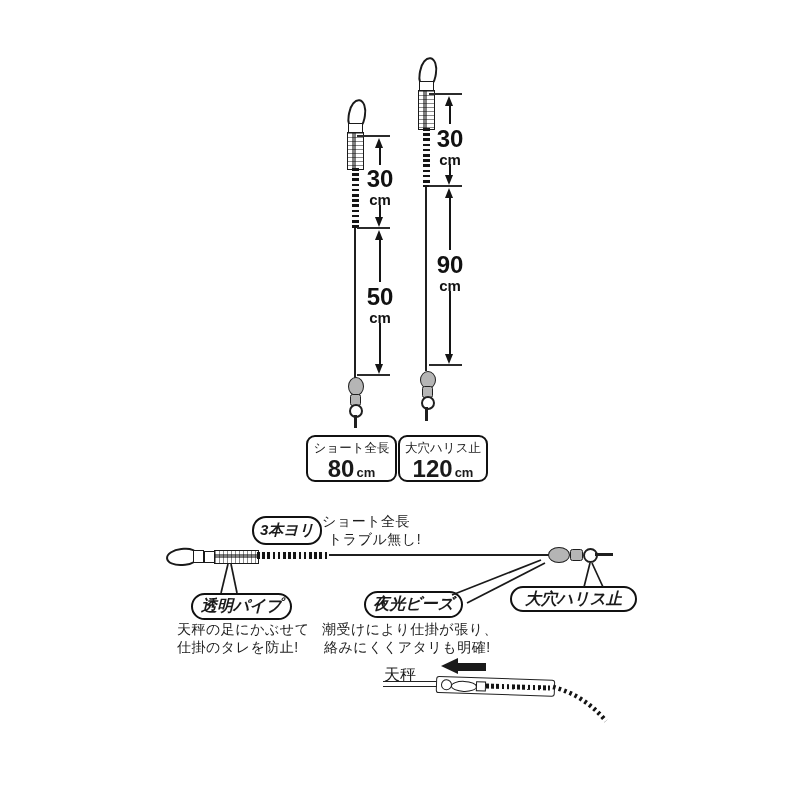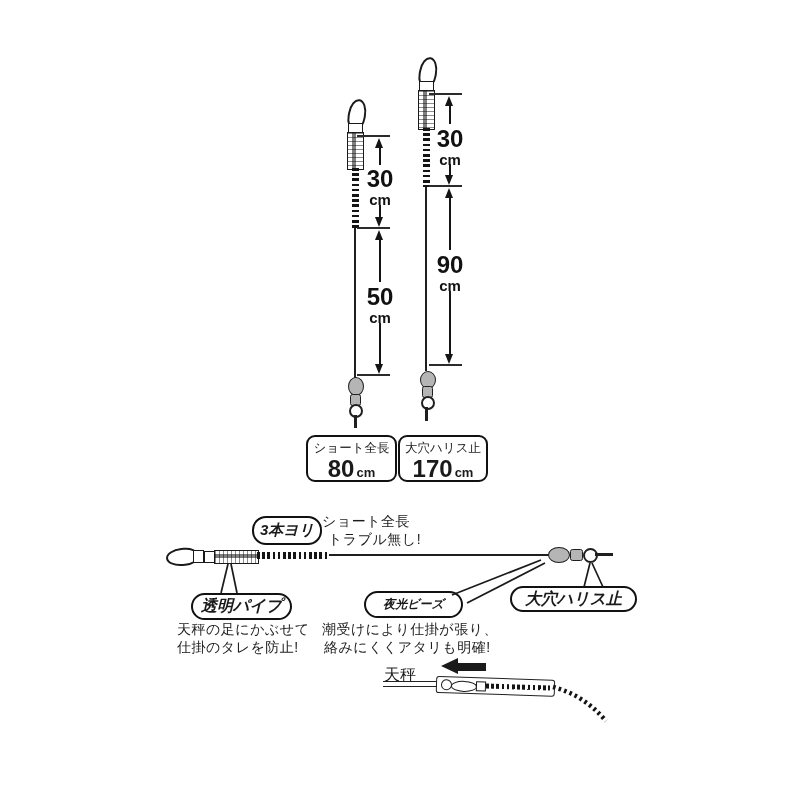--- a/index.html
+++ b/index.html
@@ -131,21 +131,21 @@
       <div class="abs ah-dn" style="left:445px;top:354px;"></div>
       <div class="abs tick" style="left:429px;top:364px;width:33px;"></div>
     </div>
 
     <div class="abs total-box" style="left:306px;top:435px;width:87px;height:43px;">
       <div class="total-label">ショート全長</div>
       <div class="total-value"><span>80</span><span class="total-unit">cm</span></div>
     </div>
     <div class="abs total-box" style="left:398px;top:435px;width:86px;height:43px;">
       <div class="total-label">大穴ハリス止</div>
-      <div class="total-value"><span>170</span><span class="total-unit">cm</span></div>
+      <div class="total-value"><span>120</span><span class="total-unit">cm</span></div>
     </div>
   </div>
 
   <div>
 
     <div>
       <div class="abs snap-loop" style="left:166px;top:548px;width:28px;height:14px;border-radius:50% 42% 42% 50%;transform:rotate(-5deg);"></div>
       <div class="abs collar" style="left:193px;top:550px;width:9px;height:11px;"></div>
       <div class="abs collar" style="left:204px;top:551px;width:10px;height:10px;"></div>
       <div class="abs pipe-h" style="left:214px;top:550px;width:43px;height:12px;"></div>
@@ -162,21 +162,21 @@
     </div>
     <div class="abs note" style="left:322px;top:512px;">ショート全長</div>
     <div class="abs note" style="left:328px;top:530px;">トラブル無し!</div>
 
     <div class="abs stadium" style="left:191px;top:593px;width:97px;height:23px;font-size:16px;">
       <span>透明パイプ</span>
     </div>
     <div class="abs note" style="left:177px;top:620px;">天秤の足にかぶせて</div>
     <div class="abs note" style="left:177px;top:638px;">仕掛のタレを防止!</div>
 
-    <div class="abs stadium" style="left:364px;top:591px;width:95px;height:23px;font-size:12px;">
+    <div class="abs stadium" style="left:364px;top:591px;width:95px;height:23px;font-size:16px;">
       <span>夜光ビーズ</span>
     </div>
     <div class="abs note" style="left:322px;top:620px;">潮受けにより仕掛が張り、</div>
     <div class="abs note" style="left:324px;top:638px;">絡みにくくアタリも明確!</div>
 
     <div class="abs stadium" style="left:510px;top:586px;width:123px;height:22px;font-size:16px;">
       <span>大穴ハリス止</span>
     </div>
   </div>
 

